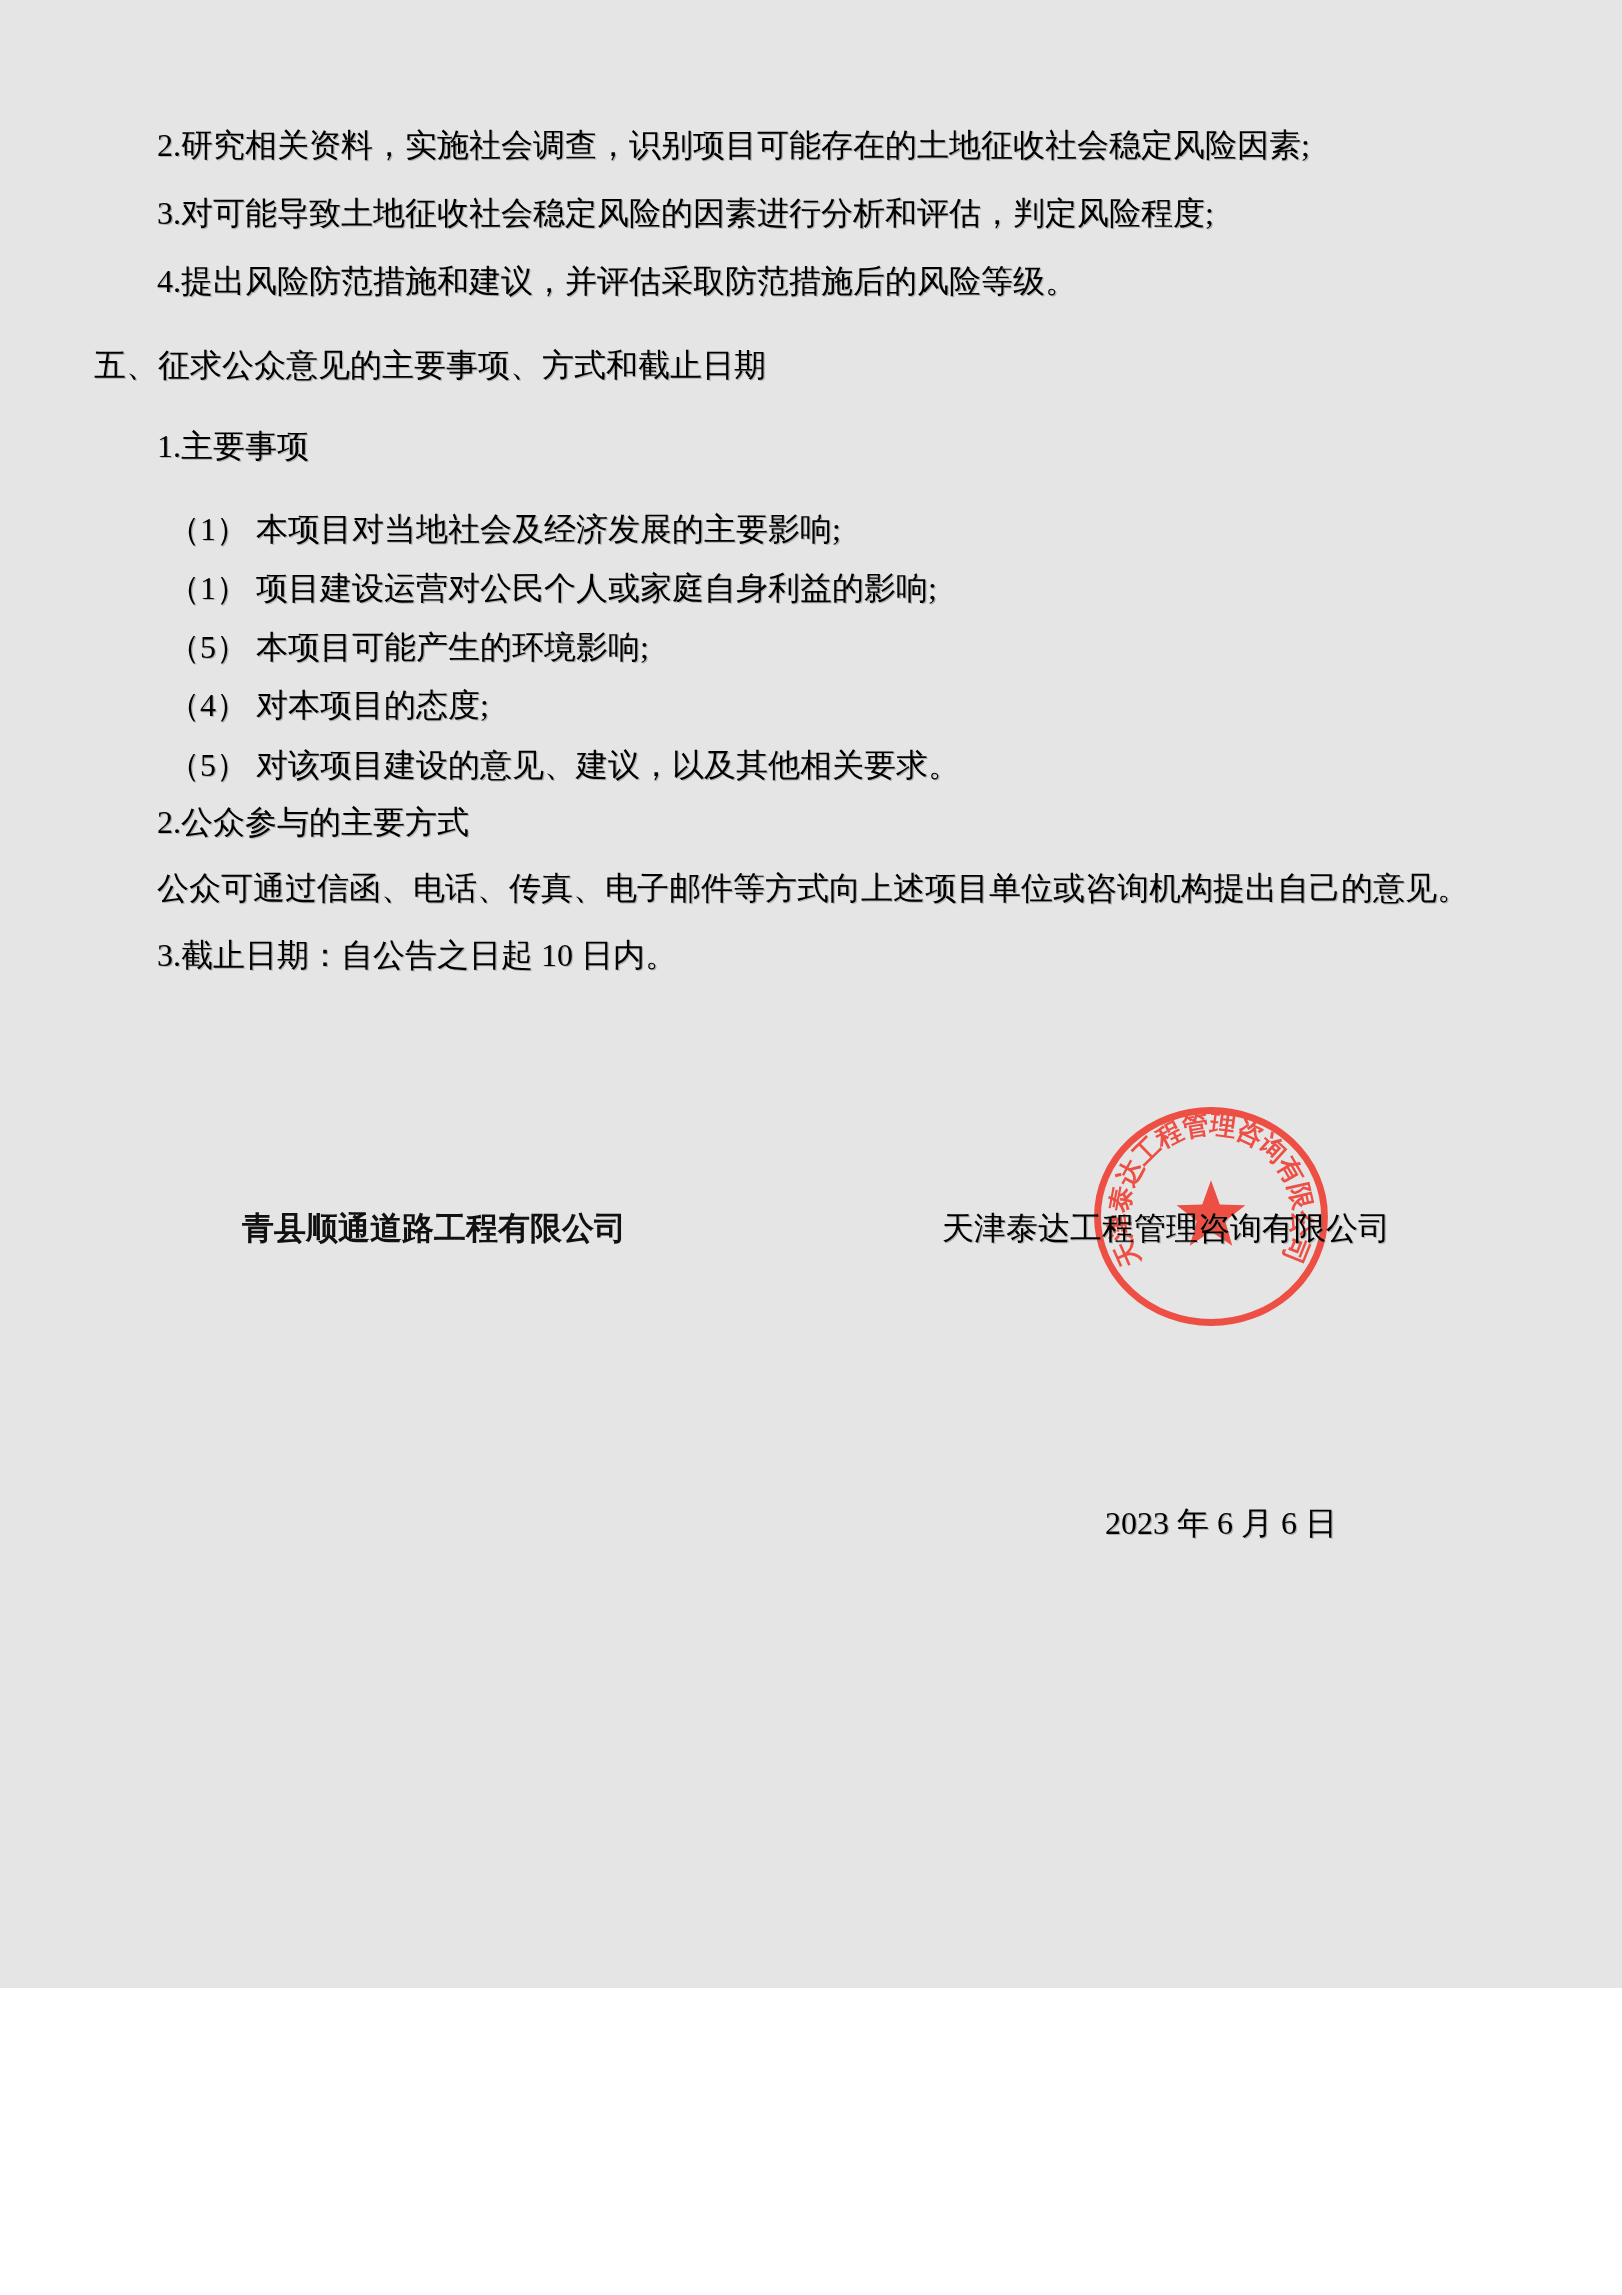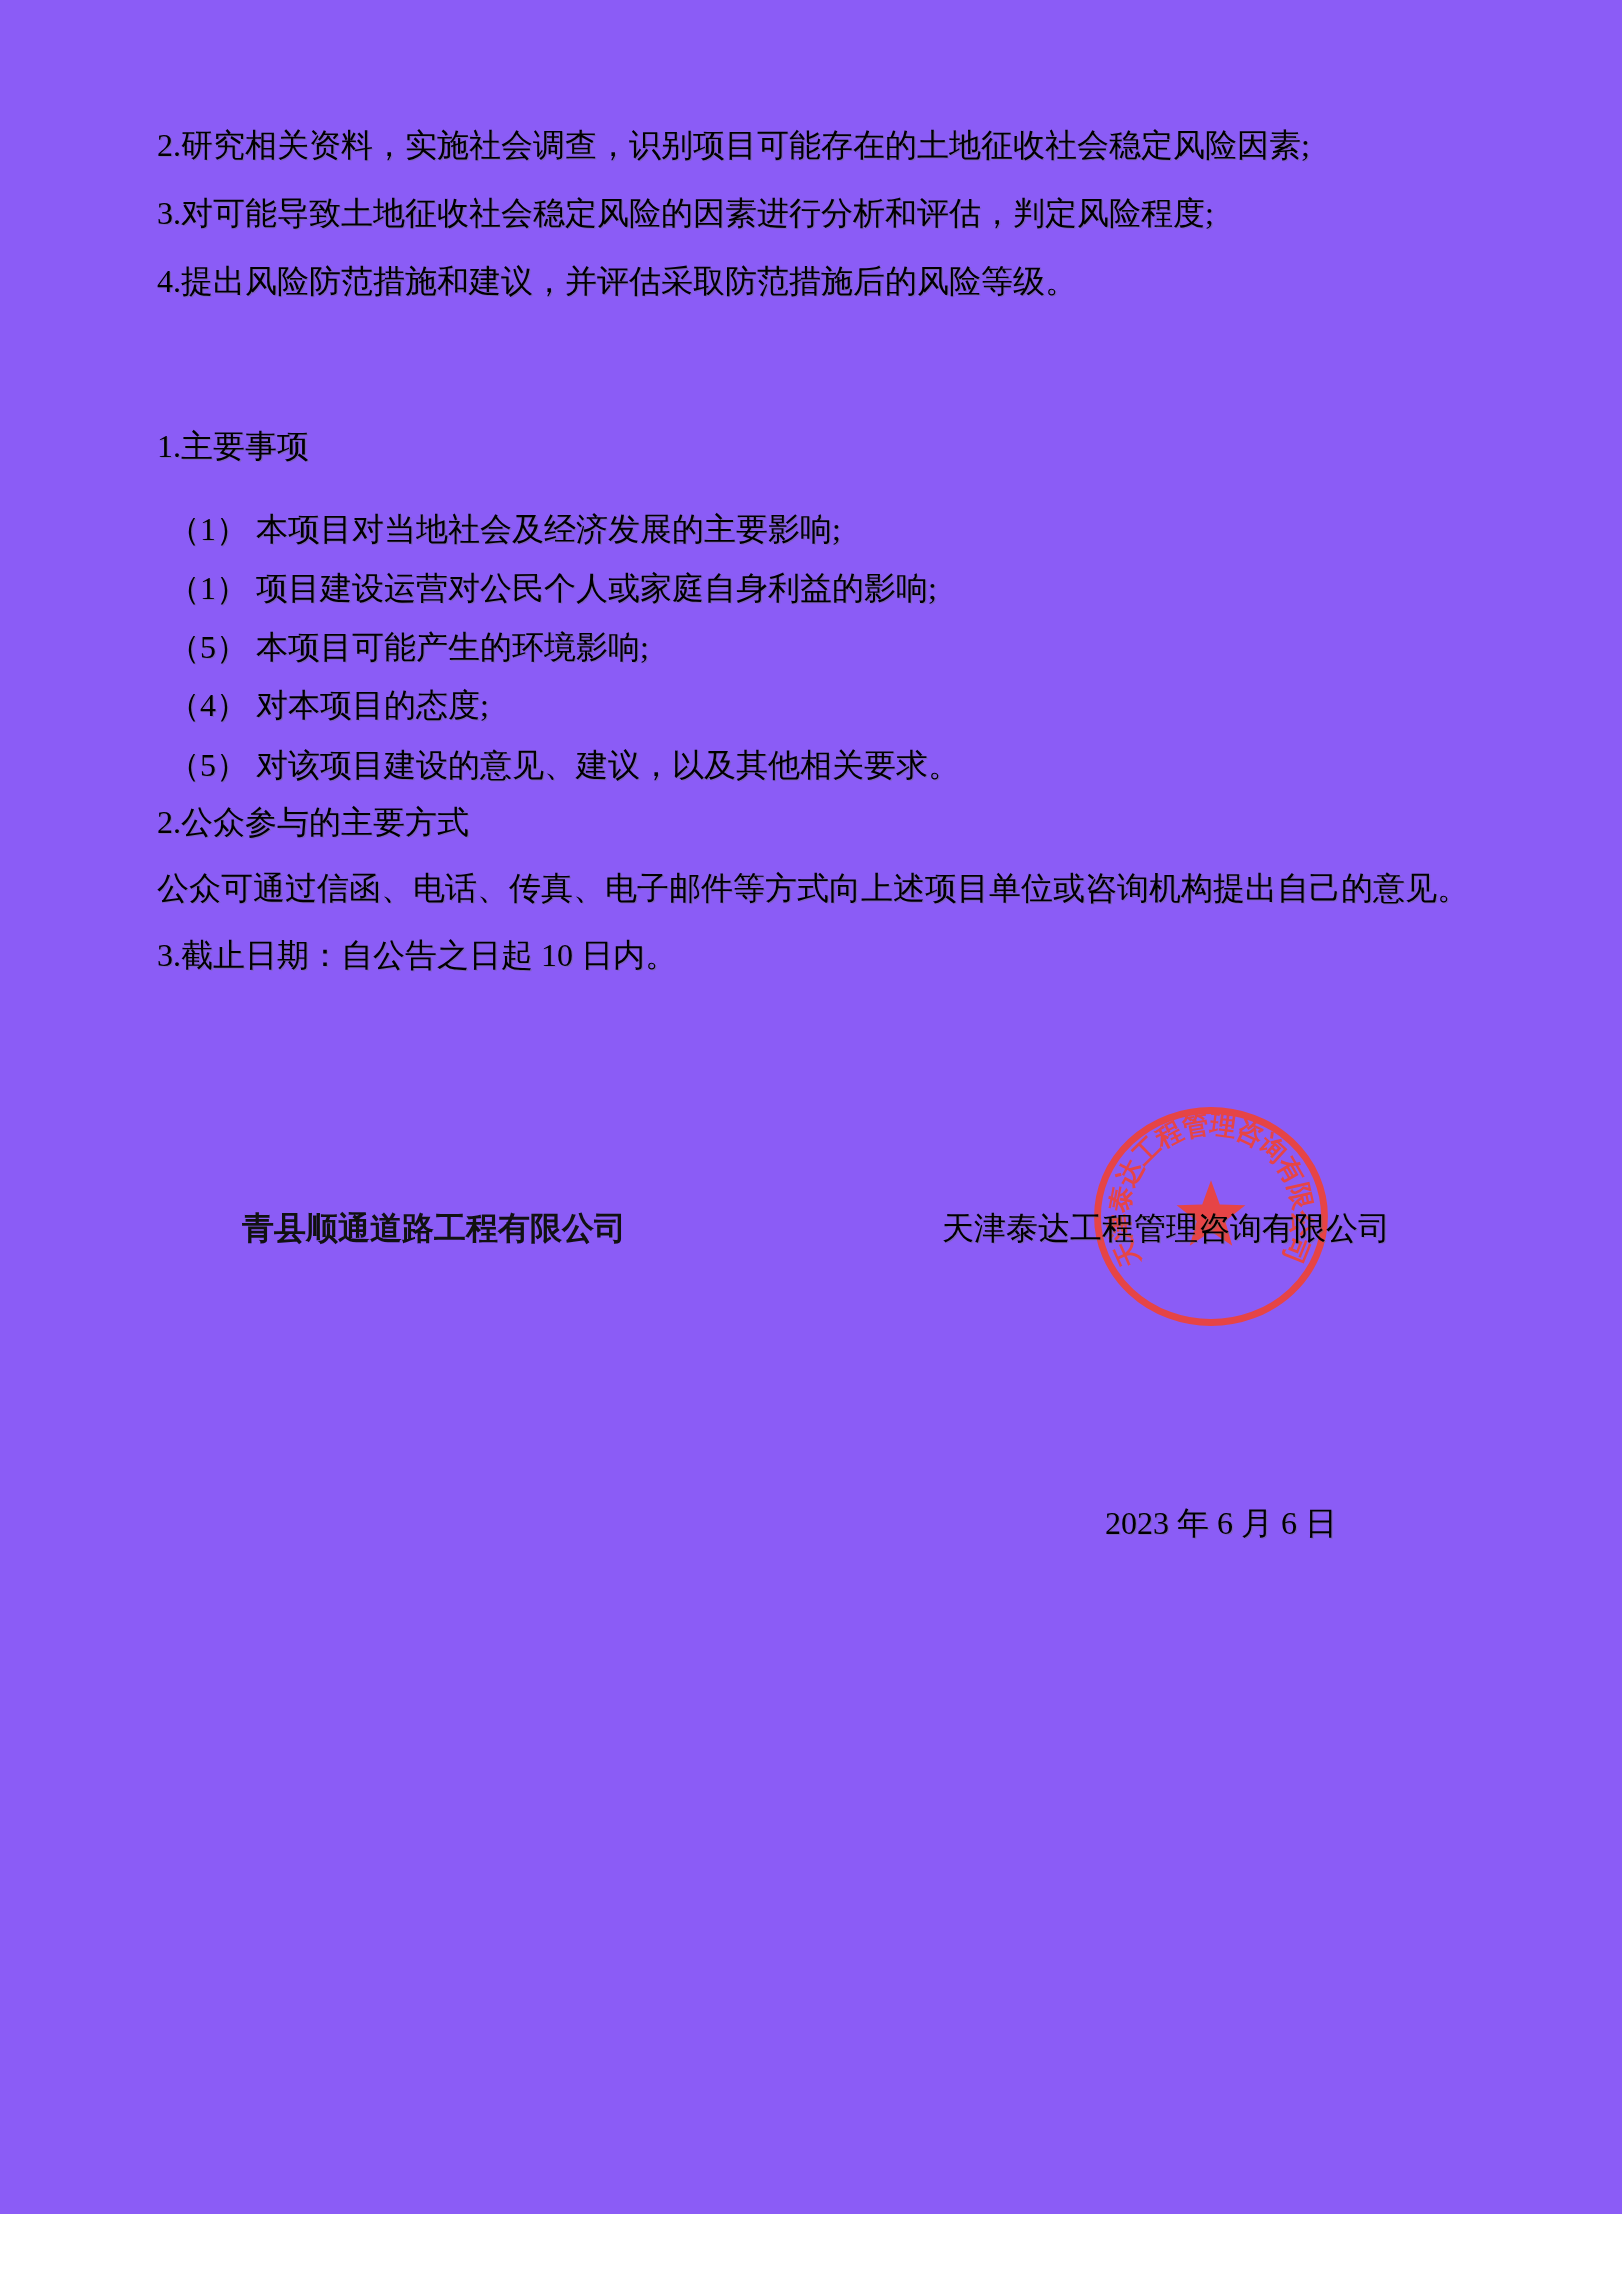--- a/index.html
+++ b/index.html
@@ -1,21 +1,21 @@
 <!DOCTYPE html>
 <html style="font-size:10px"><head>
 <meta charset="utf-8">
 <style>
   * { margin: 0; padding: 0; box-sizing: border-box; }
   html, body { background: #ffffff; }
   .page {
     position: relative;
     width: 1622px;
-    height: 2214px;
-    background: #8b5cf6;
+    height: 1988px;
+    background: #e5e5e5;
     font-family: "Liberation Serif", "DejaVu Serif", serif;
     color: #000000;
     overflow: hidden;
   }
   .line {
     position: absolute;
     font-size: 32px;
     line-height: 1.15;
     white-space: nowrap;
     color: #000000;
@@ -69,20 +69,21 @@
 </style>
 </head>
 <body>
 
 <div class="page">
 
   <div class="line indent-body" style="top:127px">2.研究相关资料，实施社会调查，识别项目可能存在的土地征收社会稳定风险因素;</div>
   <div class="line indent-body" style="top:195px">3.对可能导致土地征收社会稳定风险的因素进行分析和评估，判定风险程度;</div>
   <div class="line indent-body" style="top:263px">4.提出风险防范措施和建议，并评估采取防范措施后的风险等级。</div>
 
+  <div class="line heading" style="top:347px">五、征求公众意见的主要事项、方式和截止日期</div>
 
   <div class="line indent-body" style="top:428px">1.主要事项</div>
   <div class="line indent-sub" style="top:495px">（1） 本项目对当地社会及经济发展的主要影响;</div>
   <div class="line indent-sub" style="top:554px">（1） 项目建设运营对公民个人或家庭自身利益的影响;</div>
   <div class="line indent-sub" style="top:613px">（5） 本项目可能产生的环境影响;</div>
   <div class="line indent-sub" style="top:671px">（4） 对本项目的态度;</div>
   <div class="line indent-sub" style="top:731px">（5） 对该项目建设的意见、建议，以及其他相关要求。</div>
 
   <div class="line indent-body" style="top:804px">2.公众参与的主要方式</div>
   <div class="line indent-body" style="top:870px">公众可通过信函、电话、传真、电子邮件等方式向上述项目单位或咨询机构提出自己的意见。</div>

